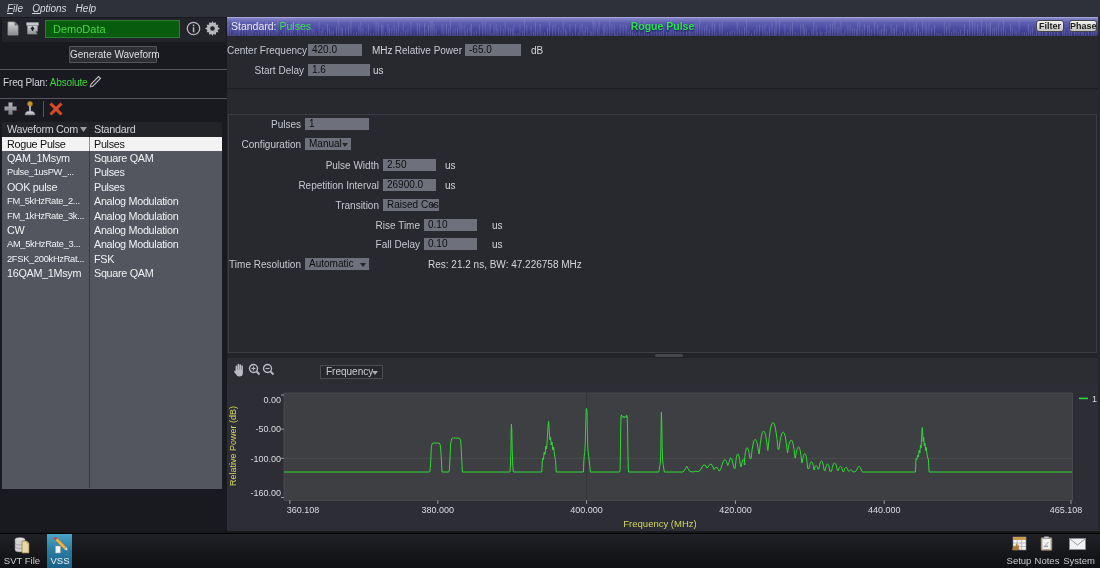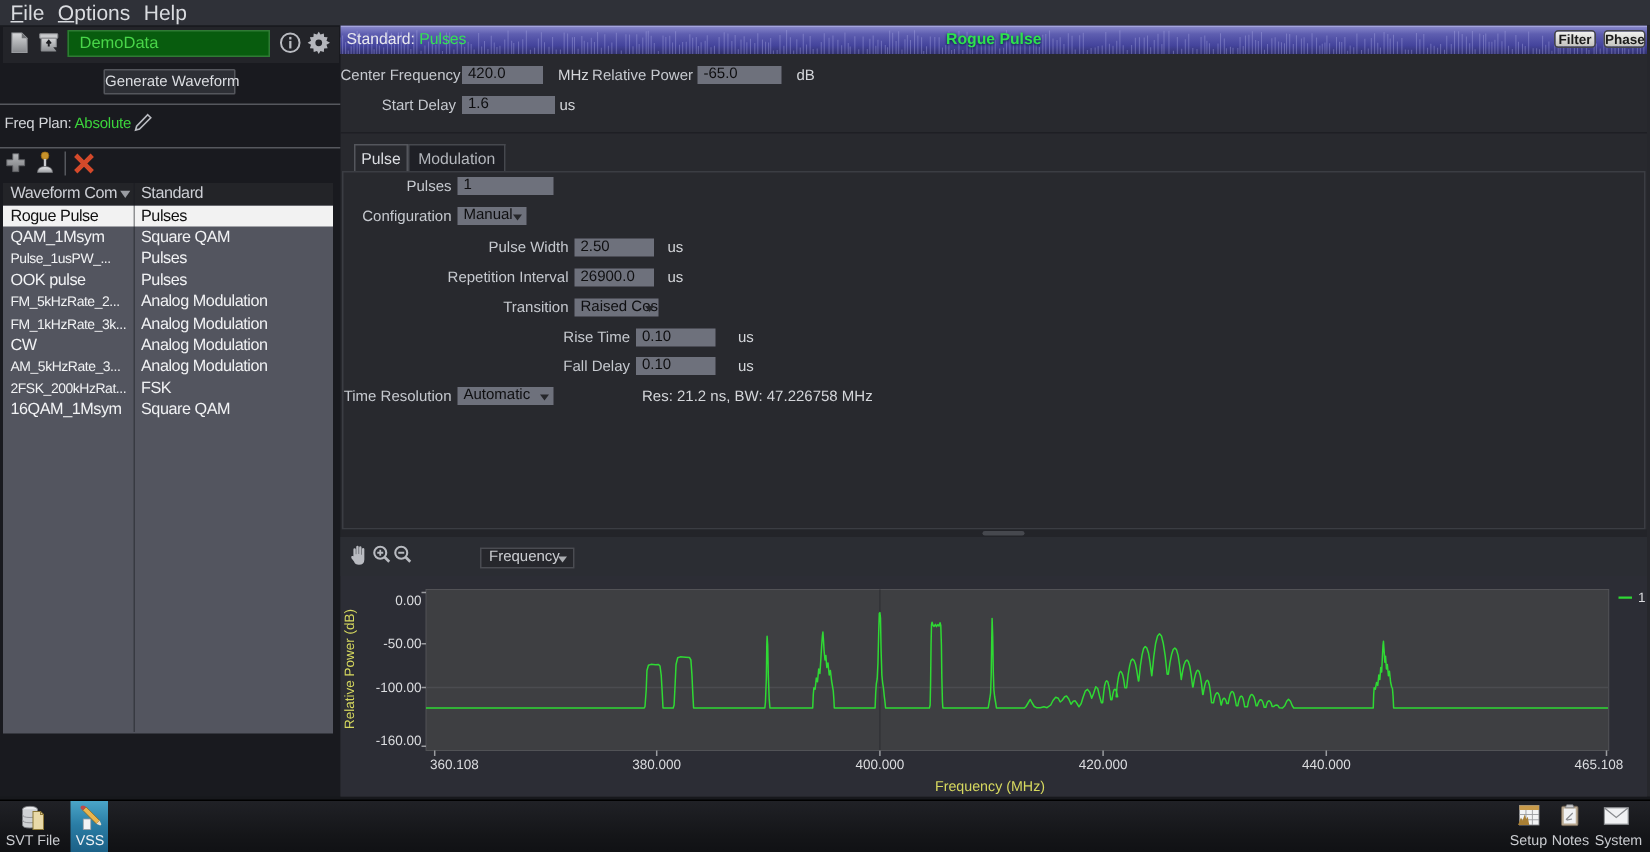--- a/index.html
+++ b/index.html
@@ -2,21 +2,21 @@
 <html><head>
 <meta charset="utf-8">
 <style>
 html,body{margin:0;padding:0;background:#17181c;}
 *{box-sizing:border-box;}
 #app{position:relative;width:1100px;height:568px;overflow:hidden;
   font-family:"Liberation Sans",sans-serif;background:#17181c;color:#d4d6da;}
 .abs{position:absolute;}
 
 #menubar{left:0;top:0;width:1100px;height:17px;background:#2f3138;
-  font-size:14px;color:#d9dbdf;line-height:17px;}
+  font-size:10px;color:#d9dbdf;line-height:17px;font-style:italic;}
 #menubar span{margin-right:9px;}
 
 #leftpanel{left:0;top:17px;width:227px;height:514px;background:#191a1f;}
 #ltoolbar{left:2px;top:1px;width:224px;height:24px;background:#232429;}
 #greenfield{left:45px;top:3px;width:135px;height:18px;background:#085c0e;
   border:1px solid #2f7a34;color:#49d549;font-size:11px;line-height:16px;padding-left:7px;}
 .btn{background:#2d2f35;border:1px solid #54565c;color:#dcdee2;text-align:center;}
 #genbtn{left:69px;top:29px;width:88px;height:17px;font-size:10px;line-height:15px;border-radius:1px;white-space:nowrap;}
 .hsep{left:0;width:227px;height:1px;background:#56585e;}
 #freqplan{left:3px;top:60px;font-size:10px;letter-spacing:-0.15px;color:#d3d5d9;}
@@ -217,24 +217,20 @@
     <div class="inp" style="left:81px;top:27px;width:54px">420.0</div>
     <span class="unit" style="left:145px;top:28px">MHz</span>
     <span class="rlab" style="left:158px;top:28px;width:77px">Relative Power</span>
     <div class="inp" style="left:238px;top:27px;width:56px">-65.0</div>
     <span class="unit" style="left:304px;top:28px">dB</span>
     <span class="rlab" style="left:0;top:48px;width:77px">Start Delay</span>
     <div class="inp" style="left:81px;top:47px;width:62px">1.6</div>
     <span class="unit" style="left:146px;top:48px">us</span>
     <div class="abs" style="left:0;top:71px;width:871px;height:1px;background:#1e1f24"></div>
 
-    <div id="tabrow" class="abs">
-      <div id="tab1" class="tab">Pulse</div>
-      <div id="tab2" class="tab">Modulation</div>
-    </div>
     <div id="tabpanel" class="abs"></div>
 
     <span class="rlab" style="left:0;top:102px;width:74px">Pulses</span>
     <div class="inp" style="left:78px;top:101px;width:64px">1</div>
     <span class="rlab" style="left:0;top:121.5px;width:74px">Configuration</span>
     <div class="dd" style="left:78px;top:120.5px;width:46px">Manual</div>
     <span class="rlab" style="left:0;top:143px;width:152px">Pulse Width</span>
     <div class="inp" style="left:156px;top:142px;width:53px">2.50</div>
     <span class="unit" style="left:218px;top:143px">us</span>
     <span class="rlab" style="left:0;top:163.4px;width:152px">Repetition Interval</span>

